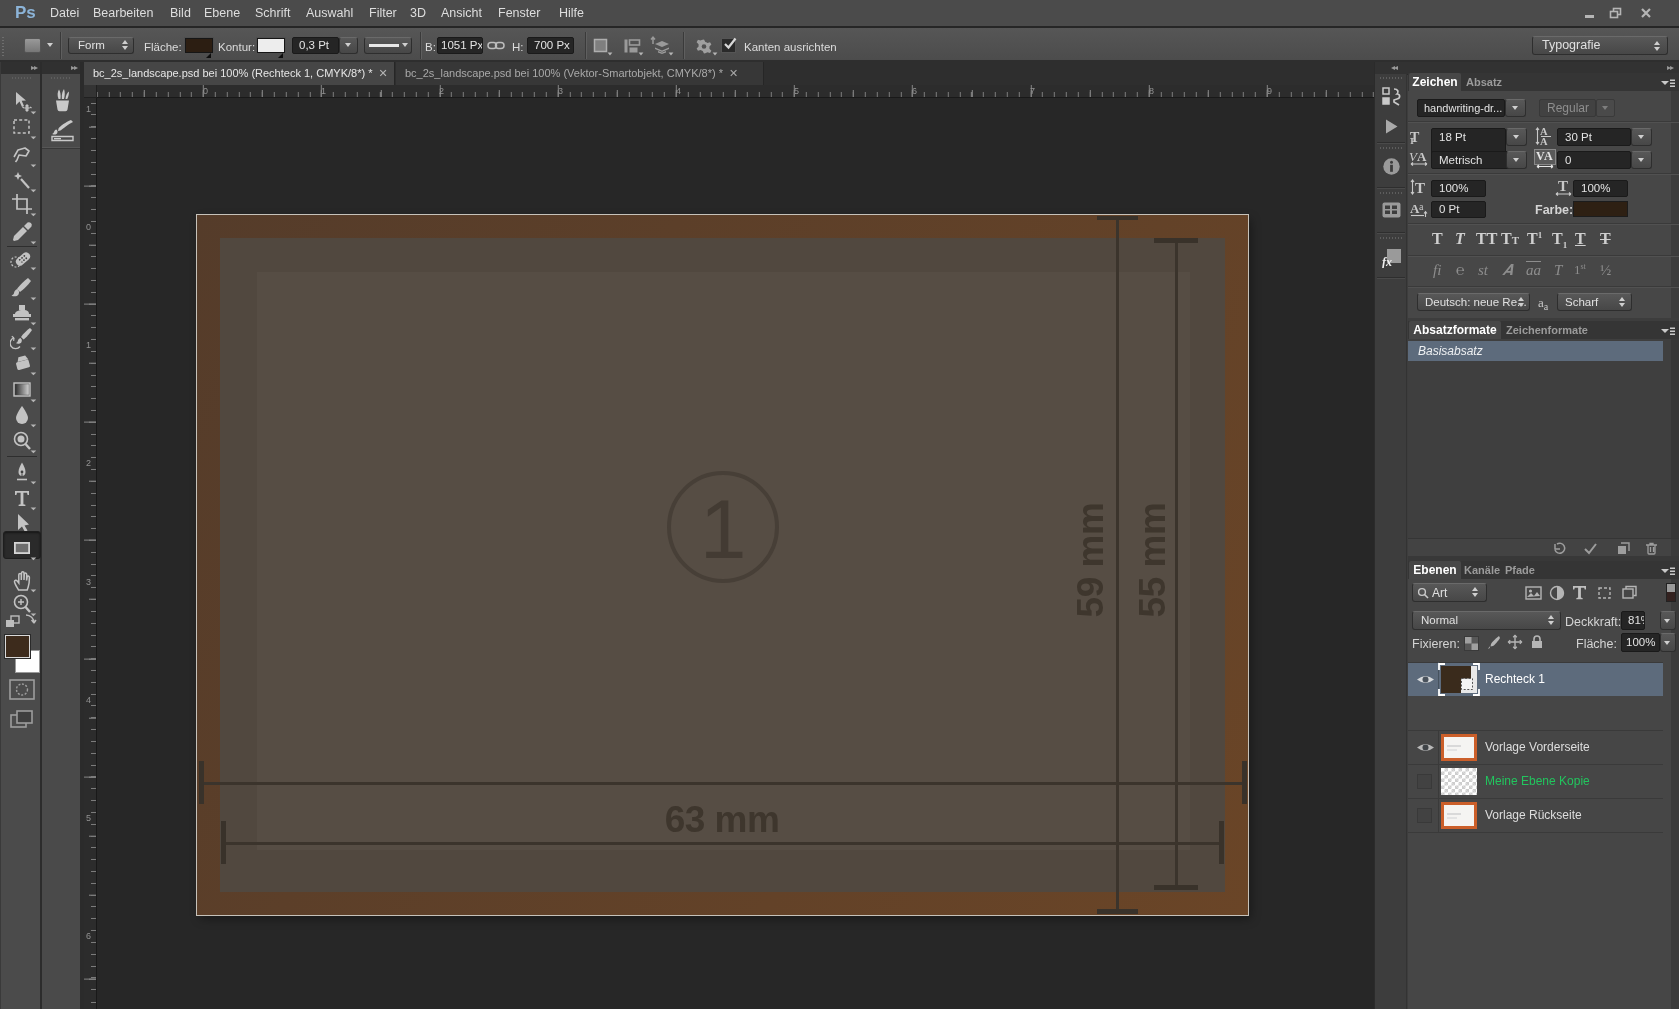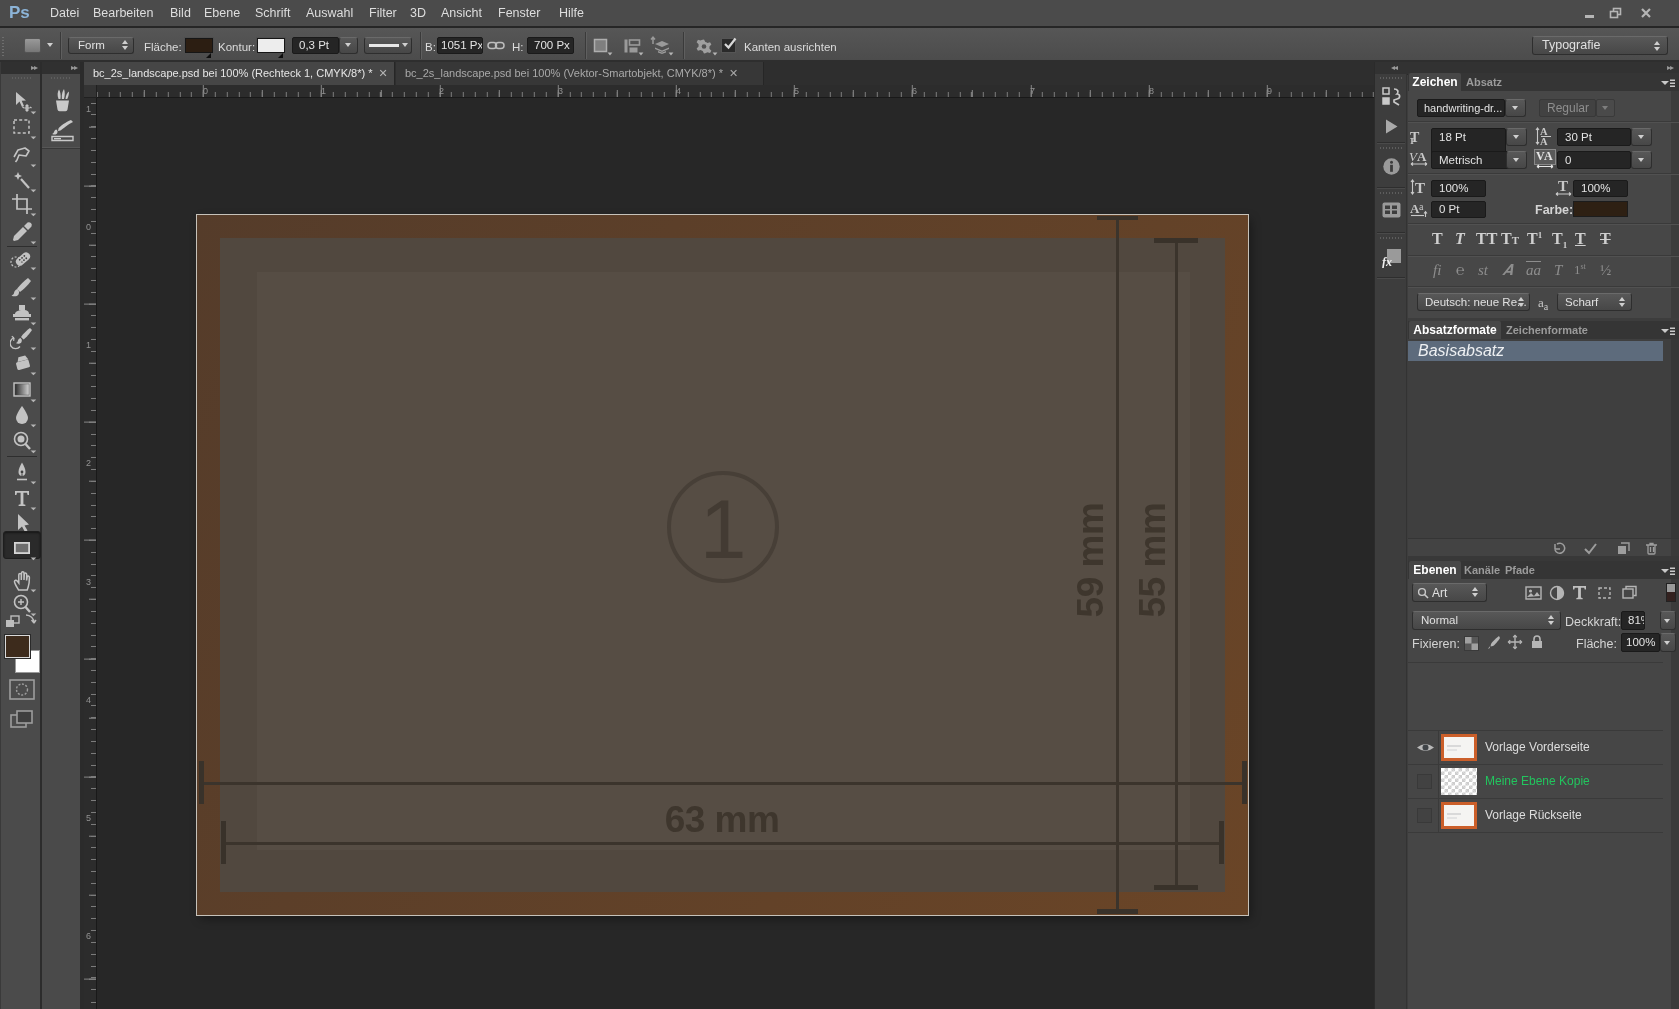--- a/index.html
+++ b/index.html
@@ -5,21 +5,21 @@
 <style>
   * { margin:0; padding:0; box-sizing:border-box; -webkit-font-smoothing:antialiased; }
   html,body { width:1679px; height:1009px; overflow:hidden; background:#272727;
     font-family:"Liberation Sans", sans-serif; }
   .abs { position:absolute; }
   #stage { position:relative; width:1679px; height:1009px; }
   
   #menubar { position:absolute; left:0; top:0; width:1679px; height:28px;
     background:#4b4b4b; color:#dedede; font-size:12.5px; border-bottom:2px solid #262626; }
   #menubar .mi { position:absolute; top:6px; }
-  #pslogo { position:absolute; left:9px; top:3px; font-size:17px; font-weight:bold;
+  #pslogo { position:absolute; left:15px; top:3px; font-size:17px; font-weight:bold;
     color:#8cb4d8; }
   .winbtn { position:absolute; top:7px; color:#b9b9b9; font-size:12px; }
   
   #optbar { position:absolute; left:0; top:28px; width:1679px; height:34px;
     background:linear-gradient(#565656,#4c4c4c); border-bottom:2px solid #2e2e2e; }
   .olabel { position:absolute; color:#dcdcdc; font-size:11.5px; top:13px; white-space:nowrap; }
   .darkfield { position:absolute; background:#252525; border:1px solid #1a1a1a;
     border-radius:2px; color:#e3e3e3; font-size:11.5px; white-space:nowrap; overflow:hidden; }
   .combo { position:absolute; background:linear-gradient(#585858,#474747);
     border:1px solid #2e2e2e; border-top-color:#6a6a6a; border-radius:3px;
@@ -580,21 +580,21 @@
         <div class="ptab" style="left:98px;width:100px;color:#9b9b9b;font-size:11px">Zeichenformate</div>
         <svg class="pmenu" style="top:5px" width="16" height="12">
             <path d="M0 3 l4 4 4-4 Z" fill="#c9c9c9"></path>
             <g stroke="#c9c9c9" stroke-width="1.4">
               <path d="M9 2.2 h7 M9 5.2 h7 M9 8.2 h7"></path>
             </g>
           </svg>
       </div>
       <div class="abs" style="left:0;top:277px;width:271px;height:199px;background:#3f3f3f">
         <div class="abs" style="left:263px;top:0;width:8px;height:199px;background:#373737"></div>
-        <div class="abs" style="left:0;top:2px;width:255px;height:20px;background:#5d6b7c;color:#eef0f2;font-size:16px;font-style:italic;line-height:20px;padding-left:10px">Basisabsatz</div>
+        <div class="abs" style="left:0;top:2px;width:255px;height:20px;background:#5d6b7c;color:#eef0f2;font-size:12px;font-style:italic;line-height:20px;padding-left:10px">Basisabsatz</div>
       </div>
       <div class="abs" style="left:0;top:476px;width:271px;height:18px;background:#434343;border-top:1px solid #353535">
         <div class="abs" style="left:263px;top:0;width:8px;height:18px;background:#3a3a3a"></div>
         <svg class="abs" style="left:145px;top:3px" width="15" height="13">
             <path d="M4 2 a5 5 0 1 1-2 6 M2 2 v5 h5" fill="none" stroke="#9d9d9d" stroke-width="1.5"></path>
           </svg>
         <svg class="abs" style="left:175px;top:3px" width="15" height="13">
             <path d="M2 7 L6 11 L13 2" fill="none" stroke="#9d9d9d" stroke-width="2"></path>
           </svg>
         <svg class="abs" style="left:207px;top:3px" width="15" height="13">
@@ -674,20 +674,38 @@
           </svg>
         <svg class="abs" style="left:122px;top:55px" width="14" height="16">
             <rect x="2" y="7" width="10" height="7" fill="#b5b5b5"></rect>
             <path d="M4 7 V5 a3 3 0 0 1 6 0 v2" fill="none" stroke="#b5b5b5" stroke-width="1.6"></path>
           </svg>
         <span class="abs" style="left:168px;top:58px;color:#d4d4d4;font-size:12.5px">Fläche:</span>
         <div class="darkfield" style="left:213px;top:54px;width:39px;height:19px;line-height:17px;padding-left:4px">100%</div>
         <div class="combo" style="left:252px;top:54px;width:16px;height:19px"></div><div class="dna" style="left:256px;top:62px"></div>
         <div class="abs" style="left:0;top:83px;width:255px;height:1px;background:#3a3a3a"></div>
         
+        <div class="abs" style="left:0;top:84px;width:255px;height:33px;background:#5d6b7c">
+          <svg class="abs" style="left:8px;top:10px" width="19" height="13">
+              <path d="M1 6.5 Q9.5 -0.5 18 6.5 Q9.5 13.5 1 6.5 Z" fill="#d6d9dc"></path>
+              <circle cx="9.5" cy="6.5" r="3" fill="#49525c"></circle>
+            </svg>
+          <div class="abs" style="left:30px;top:-1px;width:1px;height:34px;background:#46525e"></div>
+          <div class="abs" style="left:33px;top:3px;width:36px;height:27px;background:#e8e8e8">
+            <div class="abs" style="left:0px;top:0px;width:30px;height:27px;background:#3a2b1c"></div>
+            <div class="abs" style="left:20px;top:13px;width:10px;height:14px;background:#e8e8e8"></div>
+            <svg class="abs" style="left:-3px;top:-3px" width="42" height="33">
+                <g stroke="#ffffff" stroke-width="1.8" fill="none">
+                  <path d="M1 7 V1 H7 M35 1 h6 v6 M41 26 v6 h-6 M7 32 H1 v-6"></path>
+                </g>
+                <rect x="23.5" y="15.5" width="11" height="11" fill="#f4f4f4" stroke="#555" stroke-width="1" stroke-dasharray="2 1.6"></rect>
+              </svg>
+          </div>
+          <span class="abs" style="left:77px;top:9px;color:#ffffff;font-size:12px">Rechteck 1</span>
+        </div>
         
         <div class="abs" style="left:0;top:151px;width:255px;height:1px;background:#3a3a3a"></div>
         
         <div class="abs" style="left:0;top:152px;width:255px;height:33px">
           <svg class="abs" style="left:8px;top:10px" width="19" height="13">
               <path d="M1 6.5 Q9.5 -0.5 18 6.5 Q9.5 13.5 1 6.5 Z" fill="#b9b9b9"></path>
               <circle cx="9.5" cy="6.5" r="3" fill="#3f4347"></circle>
             </svg>
           <div class="abs" style="left:30px;top:-1px;width:1px;height:34px;background:#3a3a3a"></div>
           <div class="abs" style="left:33px;top:3px;width:36px;height:27px;background:#f5f4f2;border:3px solid #cb5f2a">

